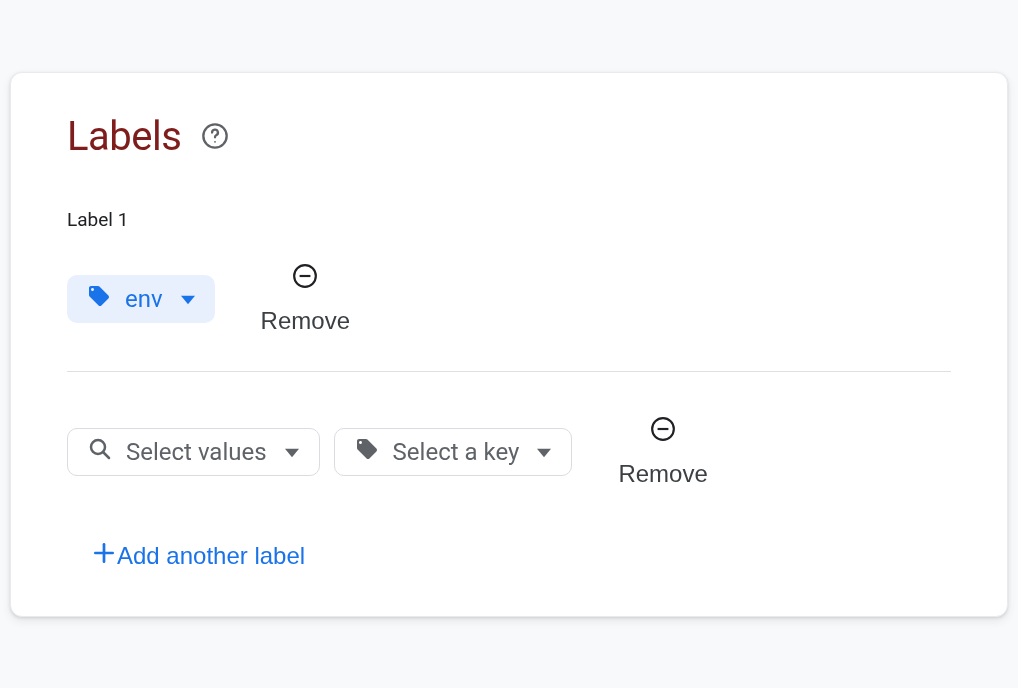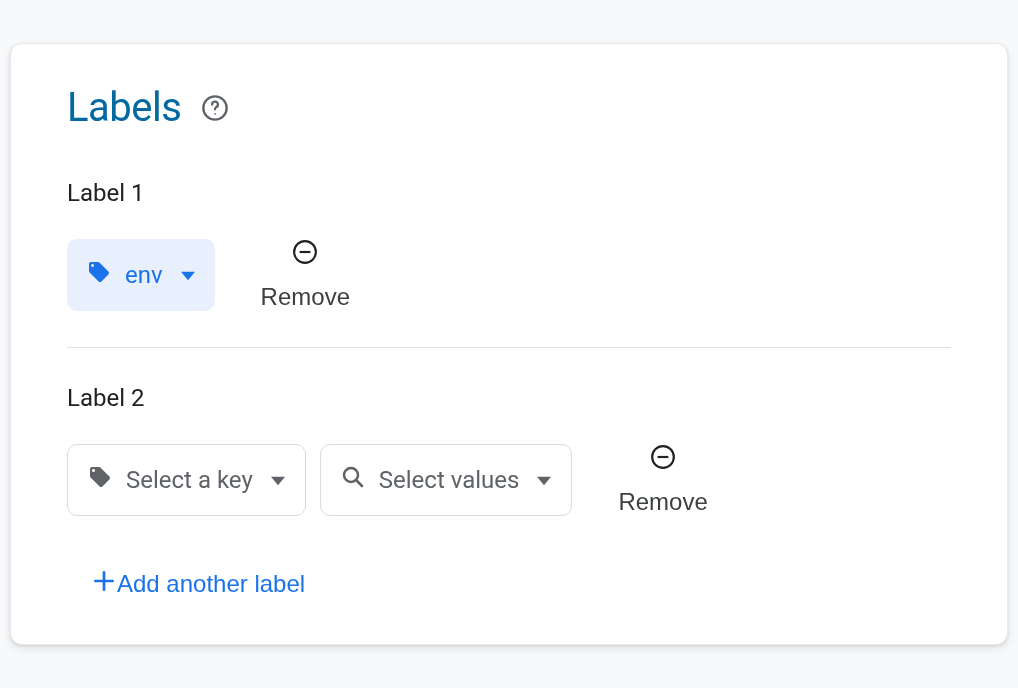--- a/index.html
+++ b/index.html
@@ -26,49 +26,49 @@
     }
     .header {
       display: flex;
       align-items: center;
       gap: 20px;
       margin-bottom: 48px;
     }
     .title {
       font-size: 40px;
       font-weight: 400;
-      color: #0369a1;
+      color: #7f1d1d;
       letter-spacing: -0.5px;
     }
     .help-icon {
       color: #5f6368;
       display: flex;
       align-items: center;
     }
     .section-label {
-      font-size: 24px;
+      font-size: 19px;
       color: #202124;
       margin-bottom: 24px;
       font-weight: 400;
     }
     .label-row {
       display: flex;
       align-items: center;
       gap: 14px;
       margin-bottom: 8px;
     }
     .chip {
       display: inline-flex;
       align-items: center;
       gap: 14px;
       border-radius: 10px;
       padding: 12px 20px;
       font-size: 24px;
       cursor: pointer;
-      height: 72px;
+      height: 48px;
     }
     .chip-filled {
       background: #e8f0fe;
       color: #1a73e8;
       border: none;
     }
     .chip-outlined {
       background: #fff;
       color: #5f6368;
       border: 1px solid #dadce0;
@@ -172,43 +172,42 @@
         </span>
         <span>Remove</span>
       </button>
     </div>
   </div>
 
   <div class="divider"></div>
 
   
   <div class="section2">
-    <div class="section-label">Label 2</div>
     <div class="label-row">
       <div class="chip chip-outlined">
         <span>
-          <svg width="24" height="24" viewBox="0 0 24 24" fill="#5f6368">
-            <path d="M21.41 11.58l-9-9C12.05 2.22 11.55 2 11 2H4c-1.1 0-2 .9-2 2v7c0 .55.22 1.05.59 1.42l9 9c.36.36.86.58 1.41.58s1.05-.22 1.41-.59l7-7c.37-.36.59-.86.59-1.41s-.23-1.06-.59-1.42zM5.5 7C4.67 7 4 6.33 4 5.5S4.67 4 5.5 4 7 4.67 7 5.5 6.33 7 5.5 7z"></path>
-          </svg>
-        </span>
-        <span>Select a key</span>
+          <svg width="24" height="24" viewBox="0 0 24 24" fill="none" stroke="#5f6368" stroke-width="2.5">
+            <circle cx="10" cy="10" r="7"></circle>
+            <line x1="21" y1="21" x2="15" y2="15" stroke-linecap="round"></line>
+          </svg>
+        </span>
+        <span>Select values</span>
         <span class="caret">
           <svg width="14" height="14" viewBox="0 0 10 6" fill="#5f6368">
               <path d="M0 0l5 6 5-6z"></path>
             </svg>
         </span>
       </div>
       <div class="chip chip-outlined">
         <span>
-          <svg width="24" height="24" viewBox="0 0 24 24" fill="none" stroke="#5f6368" stroke-width="2.5">
-            <circle cx="10" cy="10" r="7"></circle>
-            <line x1="21" y1="21" x2="15" y2="15" stroke-linecap="round"></line>
-          </svg>
-        </span>
-        <span>Select values</span>
+          <svg width="24" height="24" viewBox="0 0 24 24" fill="#5f6368">
+            <path d="M21.41 11.58l-9-9C12.05 2.22 11.55 2 11 2H4c-1.1 0-2 .9-2 2v7c0 .55.22 1.05.59 1.42l9 9c.36.36.86.58 1.41.58s1.05-.22 1.41-.59l7-7c.37-.36.59-.86.59-1.41s-.23-1.06-.59-1.42zM5.5 7C4.67 7 4 6.33 4 5.5S4.67 4 5.5 4 7 4.67 7 5.5 6.33 7 5.5 7z"></path>
+          </svg>
+        </span>
+        <span>Select a key</span>
         <span class="caret">
           <svg width="14" height="14" viewBox="0 0 10 6" fill="#5f6368">
               <path d="M0 0l5 6 5-6z"></path>
             </svg>
         </span>
       </div>
       <button class="remove-btn">
         <span>
           <svg width="26" height="26" viewBox="0 0 24 24" fill="none" stroke="#202124" stroke-width="2">
             <circle cx="12" cy="12" r="10"></circle>

